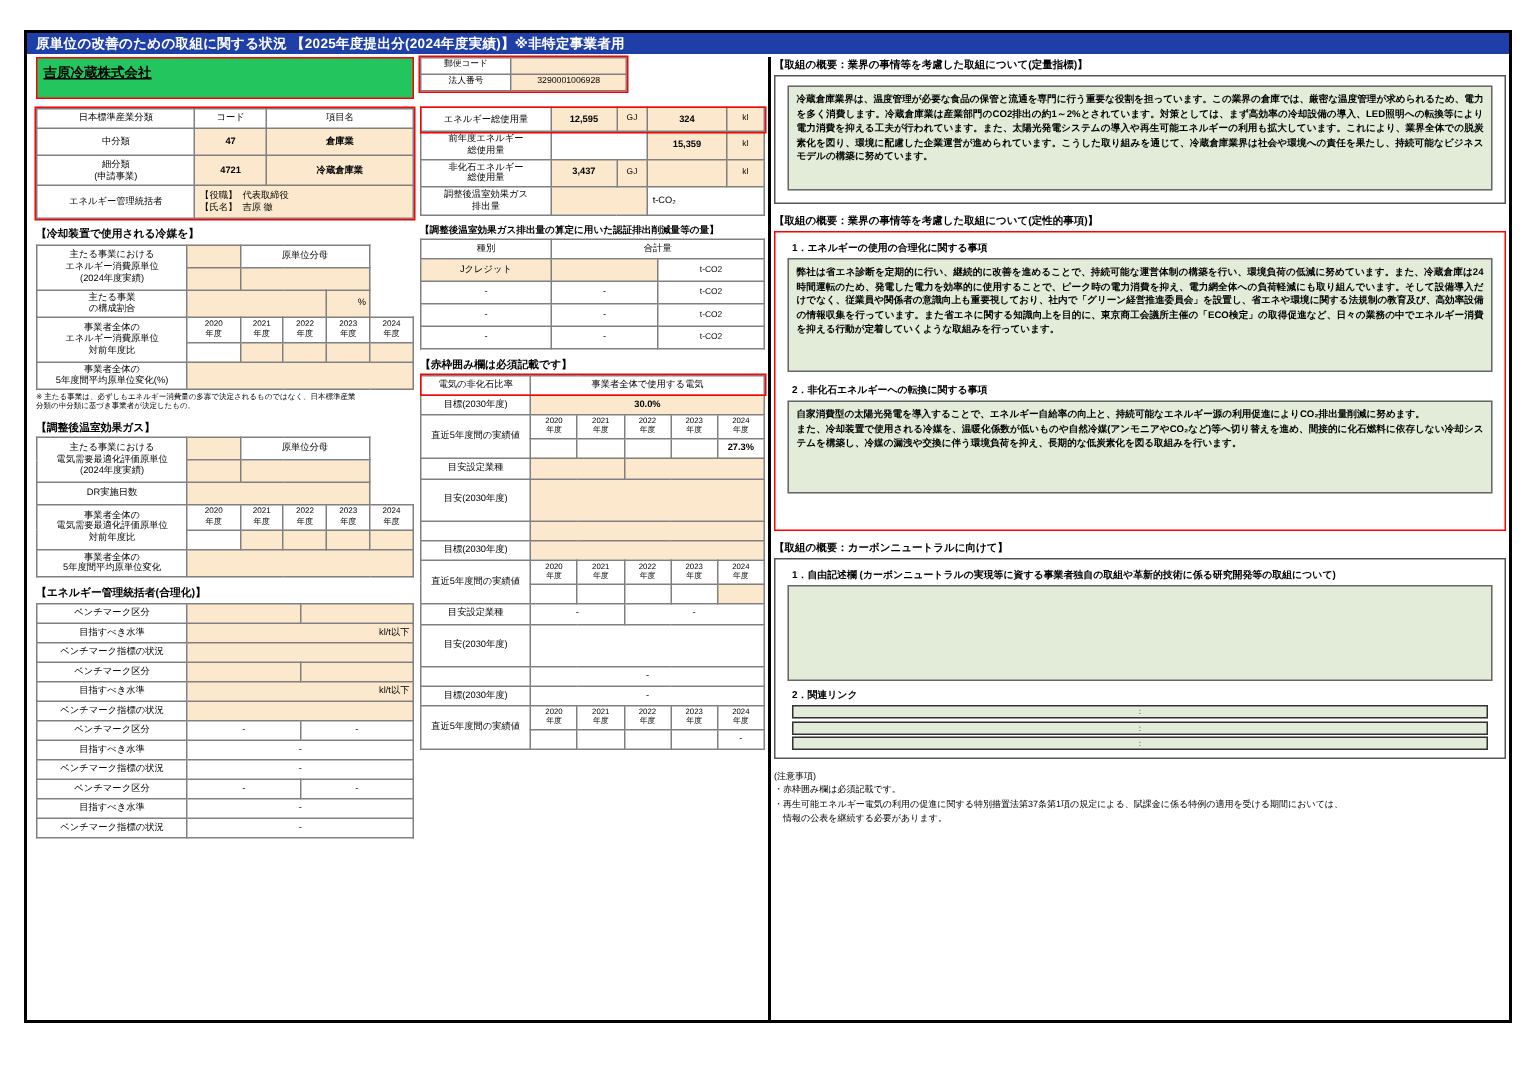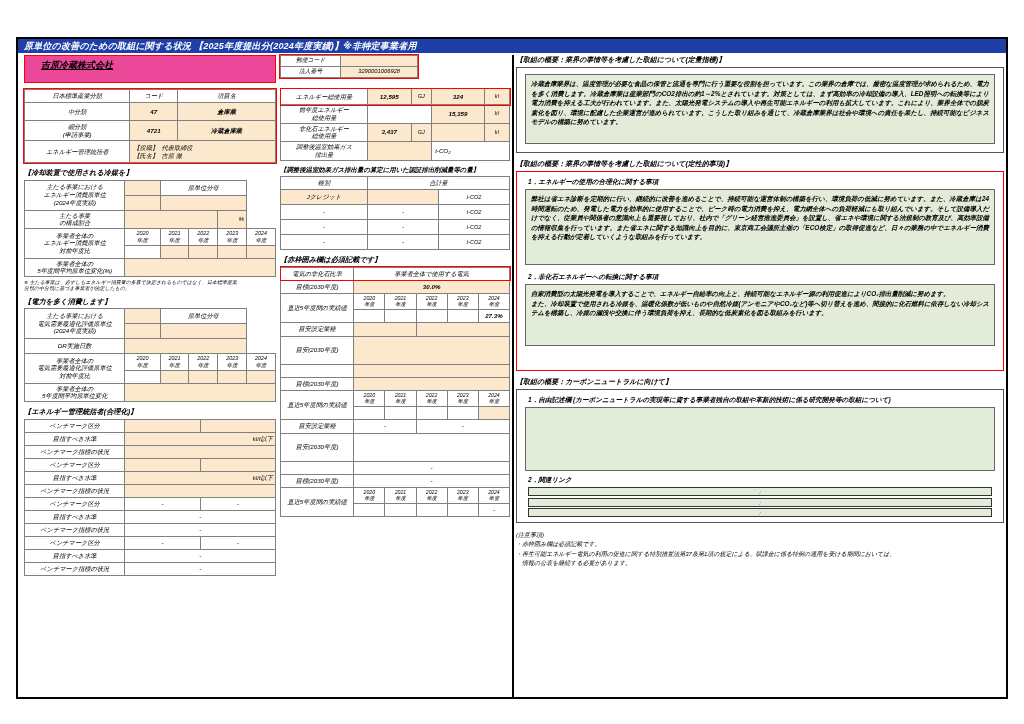--- a/index.html
+++ b/index.html
@@ -12,25 +12,24 @@
     font-family: "Liberation Sans", "DejaVu Sans", sans-serif;
     font-size: 7px;
     color: #000;
     position: relative;
     overflow: hidden;
   }
 
   
   #page-frame {
     position: absolute;
-    left: 16px; top: 37px;
+    left: 16px; top: 20px;
     width: 992px; height: 662px;
     border: 2px solid #000;
     background: #fff;
-    font-style: italic;
   }
 
   
   #title-bar {
     position: absolute;
     left: 0; top: 0;
     width: 100%;
     height: 14px;
     background: #1f3fa8;
     color: #fff;
@@ -94,23 +93,23 @@
   .slash {
     background-image: linear-gradient(to top right,
       transparent 0%, transparent 46%,
       #000 46%, #000 54%,
       transparent 54%, transparent 100%);
   }
 
   
   #company-box {
     border: 1.2px solid #ff0000;
-    background: #ec4899;
+    background: #22c55e;
     height: 28px;
-    padding: 3px 16px;
+    padding: 3px 4px;
     font-size: 9px;
     font-weight: bold;
   }
   #company-box span { text-decoration: underline; }
 
   
   #corp-table { width: 138px; }
   #corp-table td { height: 11px; font-size: 5.8px; }
 
   
@@ -255,21 +254,21 @@
       <tr>
         <td class="white" style="white-space:pre-line;height:18px">事業者全体の
 5年度間平均原単位変化(%)</td>
         <td class="fill" colspan="5"></td>
       </tr>
     </tbody>
       </table>
     <div class="note-fine" style="white-space:pre-line">※ 主たる事業は、必ずしもエネルギー消費量の多寡で決定されるものではなく、日本標準産業
 分類の中分類に基づき事業者が決定したもの。</div>
 
-    <div class="sec-label">【電力を多く消費します】</div>
+    <div class="sec-label">【調整後温室効果ガス】</div>
     <table>
       <tbody>
           <tr>
         <td class="white" rowspan="2" style="width:40%;white-space:pre-line;height:30px">主たる事業における
 電気需要最適化評価原単位
 (2024年度実績)</td>
         <td class="fill" style="width:14%"></td>
         <td class="white" colspan="3">原単位分母</td>
       </tr>
       <tr>

